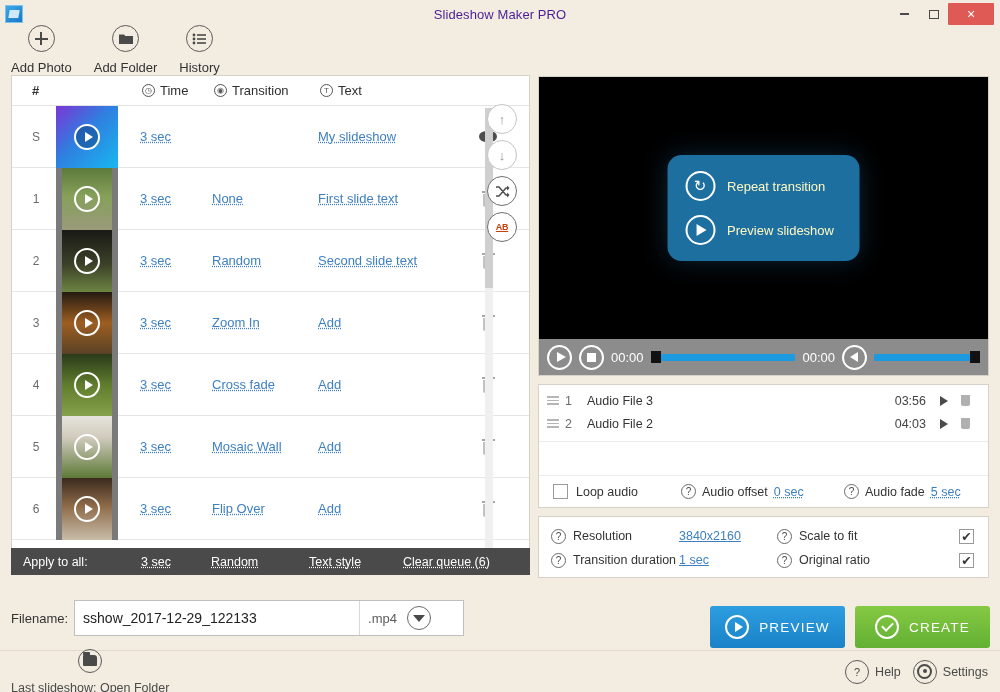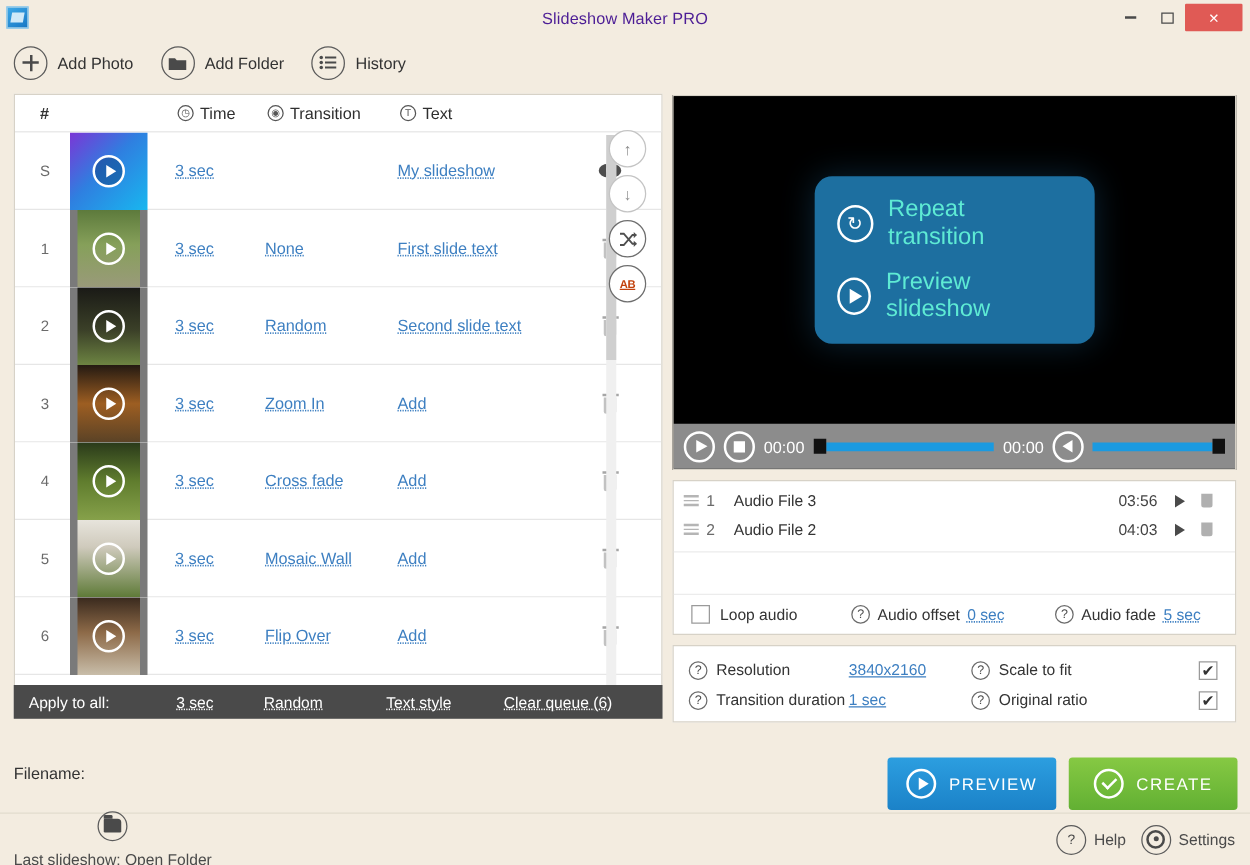--- a/index.html
+++ b/index.html
@@ -49,21 +49,21 @@
     width: 46px; height: 22px; background: #e05a55; color: #fff;
     display: flex; align-items: center; justify-content: center;
     font-size: 14px; margin-right: 6px; border-radius: 1px;
   }
 
   
   .toolbar {
     position: absolute; left: 0; top: 28px; width: 1000px; height: 44px;
     display: flex; align-items: center; padding-left: 11px; gap: 22px;
   }
-  .tb-item { display: flex; align-items: center; gap: 8px; cursor: pointer; }
+  .tb-item { display: flex; align-items: center; gap: 8px; cursor: pointer; flex-direction: column; }
   .tb-circ {
     width: 27px; height: 27px; border-radius: 50%; border: 1.6px solid #5b5b5b;
     display: flex; align-items: center; justify-content: center; color: #4a4a4a;
   }
   .tb-label { font-size: 13px; color: #333; }
   .plus-v, .plus-h { position: absolute; background: #4a4a4a; }
   .plus-wrap { position: relative; width: 15px; height: 15px; }
   .plus-v { left: 6.5px; top: 1px; width: 2px; height: 13px; }
   .plus-h { left: 1px; top: 6.5px; width: 13px; height: 2px; }
 
@@ -232,21 +232,21 @@
   }
   .pv-opt { display: flex; align-items: center; gap: 12px; cursor: pointer; }
   .pv-circ {
     width: 30px; height: 30px; border-radius: 50%; border: 2px solid #fff;
     display: flex; align-items: center; justify-content: center; color: #fff; font-size: 15px;
   }
   .pv-circ.play::after {
     content:""; border-left: 10px solid #fff;
     border-top: 6px solid transparent; border-bottom: 6px solid transparent; margin-left: 3px;
   }
-  .pv-txt { color: #5eead4; font-size: 19px; }
+  .pv-txt { color: #fef9c3; font-size: 13px; }
   .pv-bar {
     position: absolute; left: 0; bottom: 0; width: 449px; height: 36px;
     background: #8c8c8c; display: flex; align-items: center; padding: 0 8px; gap: 7px;
   }
   .pb-circ {
     width: 25px; height: 25px; border-radius: 50%; border: 2px solid #fff;
     display: flex; align-items: center; justify-content: center; cursor: pointer;
   }
   .pb-circ.play::after {
     content:""; border-left: 9px solid #fff;
@@ -582,20 +582,27 @@
   <div class="applybar">
     <span class="ab-label">Apply to all:</span>
     <span class="ab-link ab-1">3 sec</span>
     <span class="ab-link ab-2">Random</span>
     <span class="ab-link ab-3">Text style</span>
     <span class="ab-link ab-4">Clear queue (6)</span>
   </div>
 
   <div class="filerow">
     <span class="file-label">Filename:</span>
+    <div class="file-box">
+      <input class="file-input" type="text" value="sshow_2017-12-29_122133" style="">
+      <div class="file-ext">
+        <span>.mp4</span>
+        <div class="dd-circ"></div>
+      </div>
+    </div>
   </div>
 
   <div class="preview">
     <div class="pv-stage">
       <div class="pv-overlay">
         <div class="pv-opt">
           <div class="pv-circ">↻</div>
           <span class="pv-txt">Repeat transition</span>
         </div>
         <div class="pv-opt">

